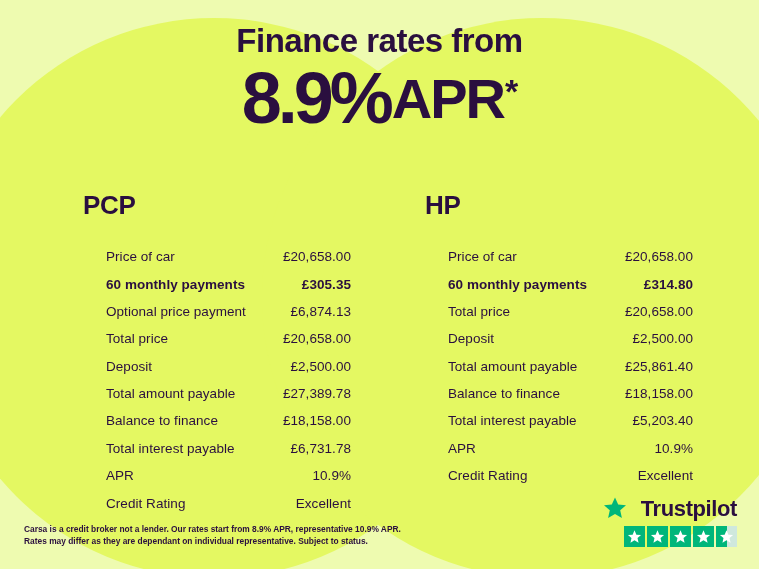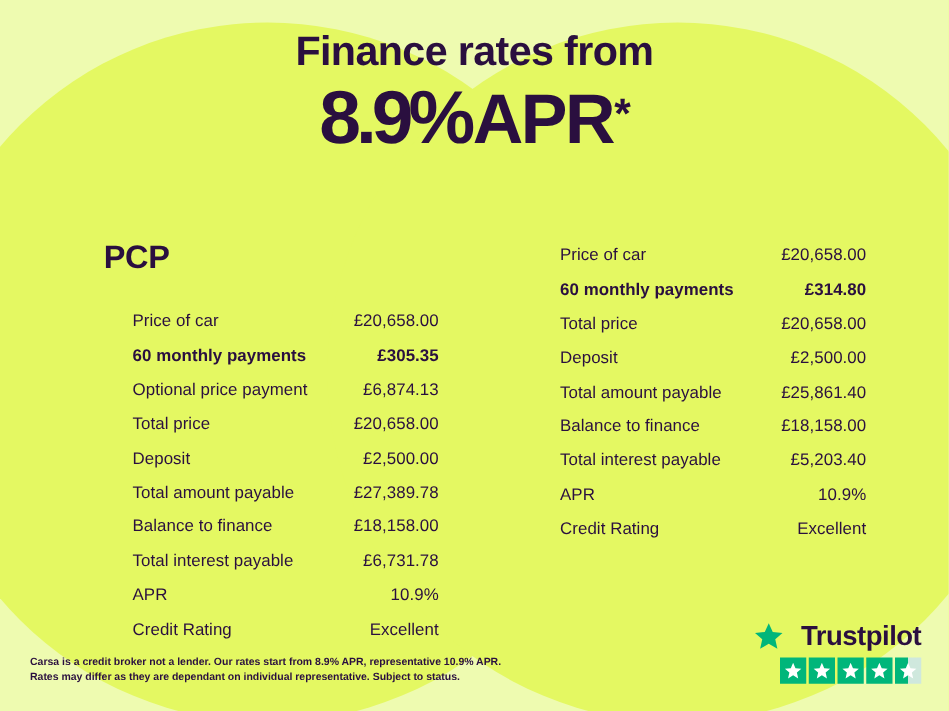--- a/index.html
+++ b/index.html
@@ -58,21 +58,21 @@
   .rate-row {
     position: absolute;
     top: 62px;
     left: 0;
     right: 0;
     text-align: center;
     color: #2a0f3f;
     white-space: nowrap;
   }
   .rate-big {
-    font-size: 60px;
+    font-size: 72px;
     font-weight: bold;
     letter-spacing: -4px;
     line-height: 1;
     vertical-align: middle;
   }
   .rate-apr {
     font-size: 56px;
     font-weight: bold;
     letter-spacing: -2px;
     vertical-align: middle;
@@ -131,21 +131,21 @@
   .legal div { white-space: nowrap; }
 
   .trustpilot {
     position: absolute;
     right: 22px;
     bottom: 22px;
     text-align: right;
   }
   .tp-top {
     display: flex;
-    align-items: center;
+    align-items: flex-start;
     gap: 14px;
     justify-content: flex-end;
     margin-bottom: 4px;
   }
   .tp-name {
     font-size: 22px;
     font-weight: bold;
     color: #2a0f3f;
     letter-spacing: -0.4px;
   }
@@ -222,20 +222,21 @@
         <span class="k">APR</span>
         <span class="v">10.9%</span>
       </div>
       <div class="row">
         <span class="k">Credit Rating</span>
         <span class="v">Excellent</span>
       </div>
     </div>
 
     <div class="col col-right">
+      <div class="col-title">HP</div>
 
       <div class="row">
         <span class="k">Price of car</span>
         <span class="v">£20,658.00</span>
       </div>
       <div class="row bold">
         <span class="k">60 monthly payments</span>
         <span class="v">£314.80</span>
       </div>
       <div class="row">

